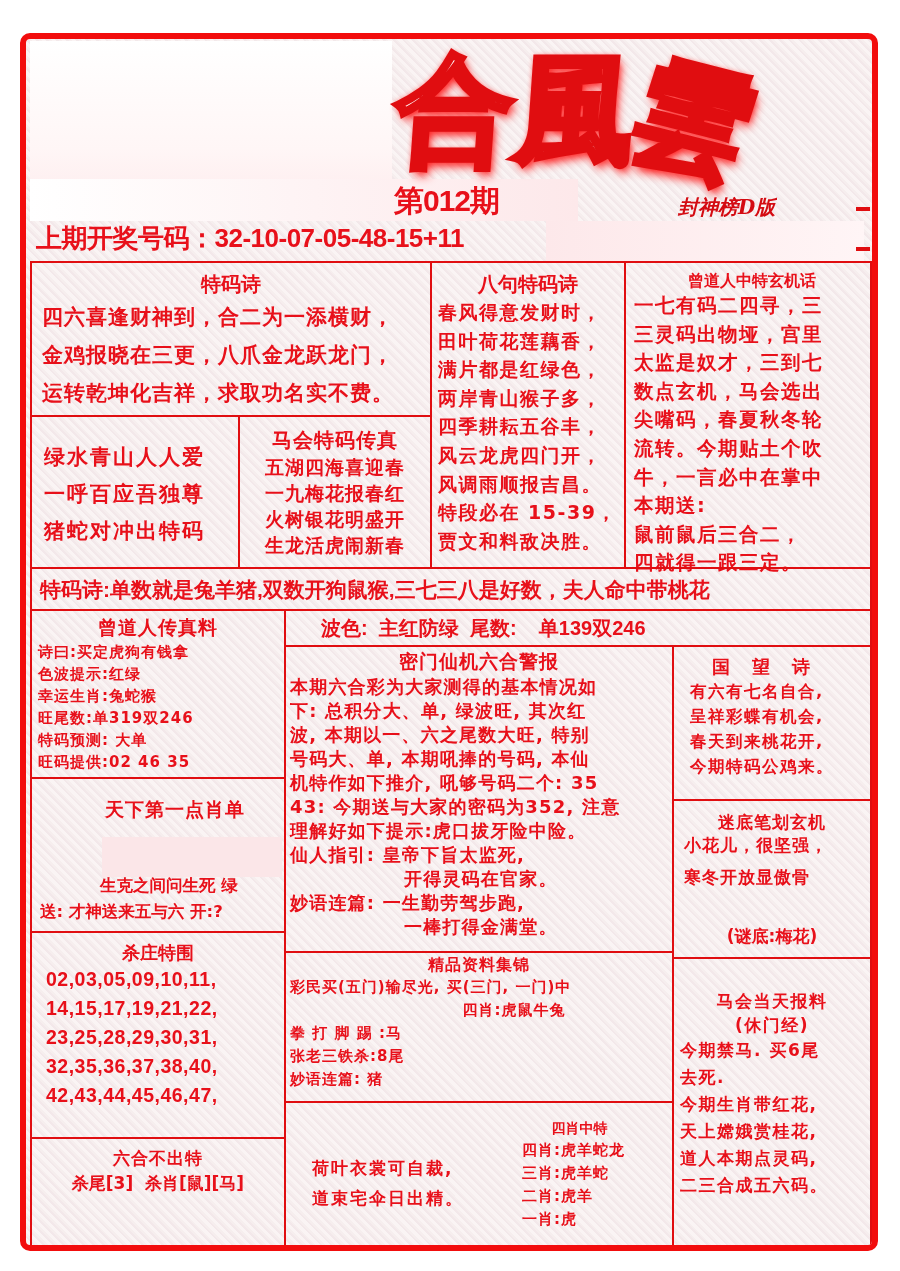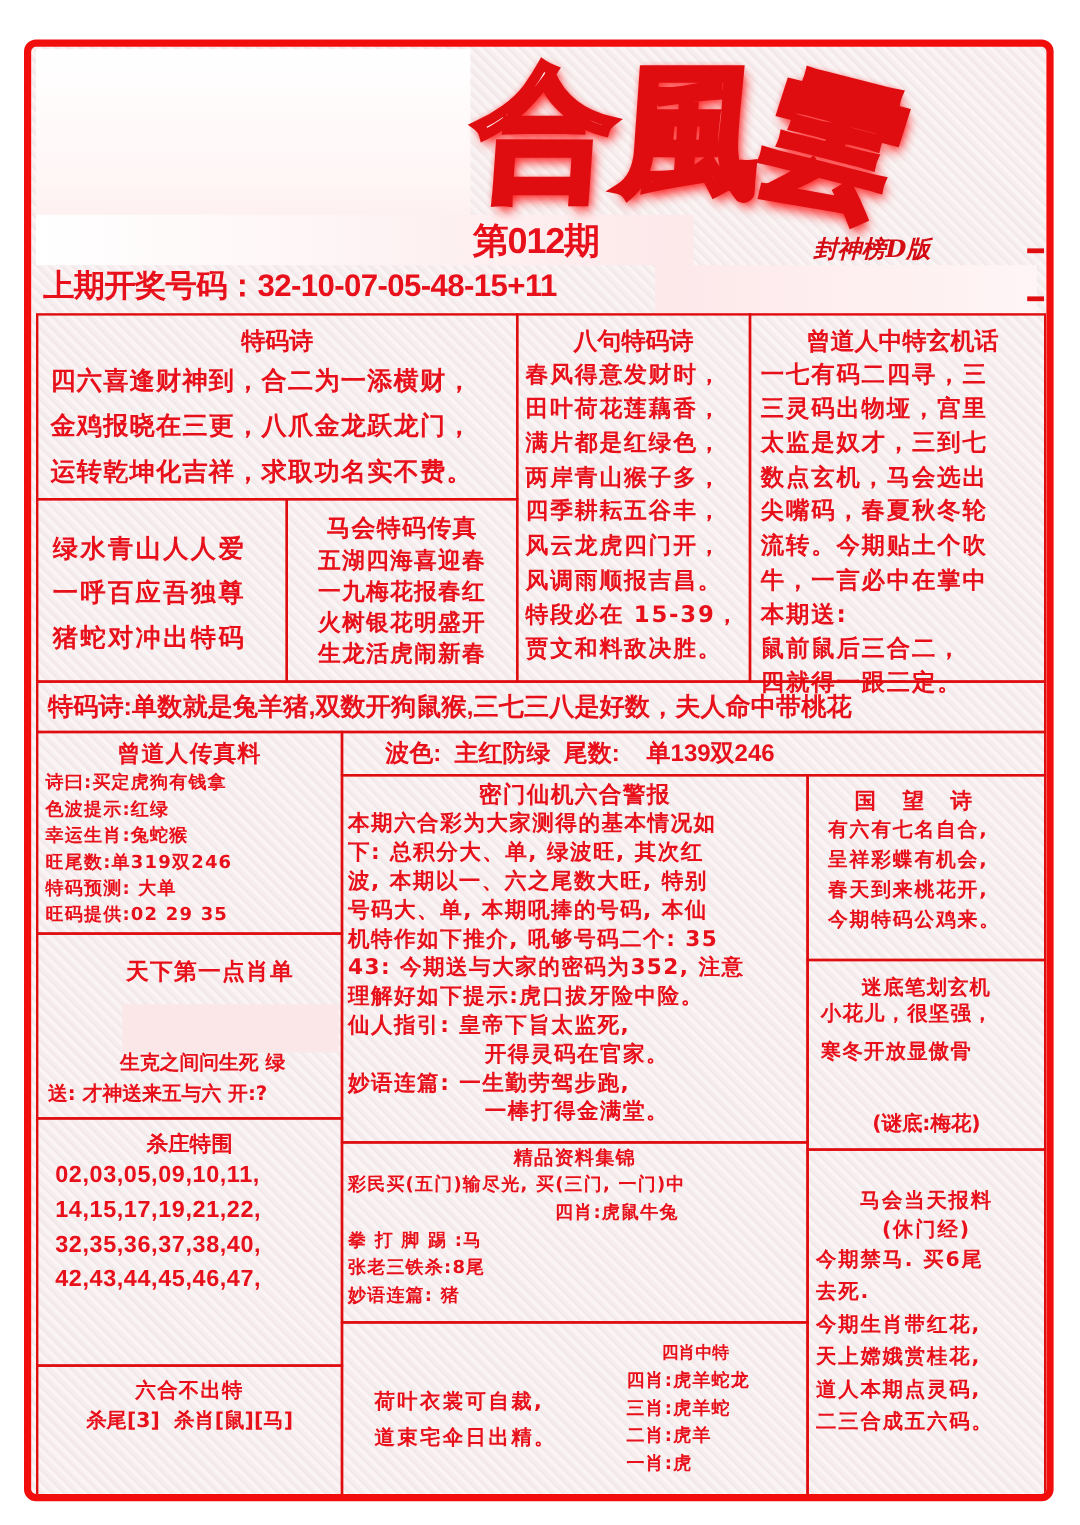--- a/index.html
+++ b/index.html
@@ -72,21 +72,21 @@
 
   .sec-fax { left: 212px; top: 376px; width: 194px; height: 154px; }
   .sec-fax .hd { font-size: 20px; margin-top: 10px; letter-spacing: 1px; }
   .sec-fax .ln { font-size: 19px; line-height: 26px; text-align: center; letter-spacing: 1px; }
 
   .sec-eight { left: 404px; top: 222px; width: 196px; height: 308px; }
   .sec-eight .hd { font-size: 20px; margin-top: 8px; }
   .sec-eight .ln { font-size: 19px; line-height: 28.6px; padding-left: 6px; letter-spacing: 1.5px; }
 
   .sec-zeng { left: 598px; top: 222px; width: 248px; height: 308px; }
-  .sec-zeng .hd { font-size: 20px; margin-top: 8px; padding-left: 8px; }
+  .sec-zeng .hd { font-size: 16px; margin-top: 8px; padding-left: 8px; }
   .sec-zeng .ln { font-size: 19.5px; line-height: 28.6px; padding-left: 8px; letter-spacing: 1.5px; }
 
   .sec-bar { left: 4px; top: 528px; width: 842px; height: 44px; }
   .sec-bar .ln { font-family: "Liberation Sans", sans-serif; font-size: 21px; line-height: 42px; padding-left: 8px; }
 
   .sec-liao { left: 4px; top: 570px; width: 256px; height: 170px; }
   .sec-liao .hd { font-size: 19px; margin-top: 4px; letter-spacing: 1px; }
   .sec-liao .ln { font-size: 15px; line-height: 22px; padding-left: 6px; letter-spacing: 1px; }
 
   .sec-wave { left: 258px; top: 570px; width: 588px; height: 38px; }
@@ -211,21 +211,21 @@
     <div class="ln">特码诗:单数就是兔羊猪,双数开狗鼠猴,三七三八是好数，夫人命中带桃花</div>
   </div>
 
   <div class="box sec-liao">
     <div class="hd">曾道人传真料</div>
     <div class="ln">诗曰:买定虎狗有钱拿</div>
     <div class="ln">色波提示:红绿</div>
     <div class="ln">幸运生肖:兔蛇猴</div>
     <div class="ln">旺尾数:单319双246</div>
     <div class="ln">特码预测: 大单</div>
-    <div class="ln">旺码提供:02 29 35</div>
+    <div class="ln">旺码提供:02 46 35</div>
   </div>
 
   <div class="box sec-wave">
     <div class="ln" style="white-space:pre">波色:  主红防绿  尾数:    单139双246</div>
   </div>
 
   <div class="box sec-alarm">
     <div class="hd">密门仙机六合警报</div>
     <div class="ln">本期六合彩为大家测得的基本情况如</div>
     <div class="ln">下: 总积分大、单, 绿波旺, 其次红</div>
@@ -259,20 +259,21 @@
     <div class="hd">天下第一点肖单</div>
     <div class="blur"></div>
     <div class="ln l1">生克之间问生死 绿</div>
     <div class="ln l2">送: 才神送来五与六 开:?</div>
   </div>
 
   <div class="box sec-kill">
     <div class="hd">杀庄特围</div>
     <div class="ln">02,03,05,09,10,11,</div>
     <div class="ln">14,15,17,19,21,22,</div>
+    <div class="ln">23,25,28,29,30,31,</div>
     <div class="ln">32,35,36,37,38,40,</div>
     <div class="ln">42,43,44,45,46,47,</div>
   </div>
 
   <div class="box sec-jingpin">
     <div class="hd">精品资料集锦</div>
     <div class="ln">彩民买(五门)输尽光, 买(三门, 一门)中</div>
     <div class="ln center">四肖:虎鼠牛兔</div>
     <div class="ln">拳 打 脚 踢 :马</div>
     <div class="ln">张老三铁杀:8尾</div>

